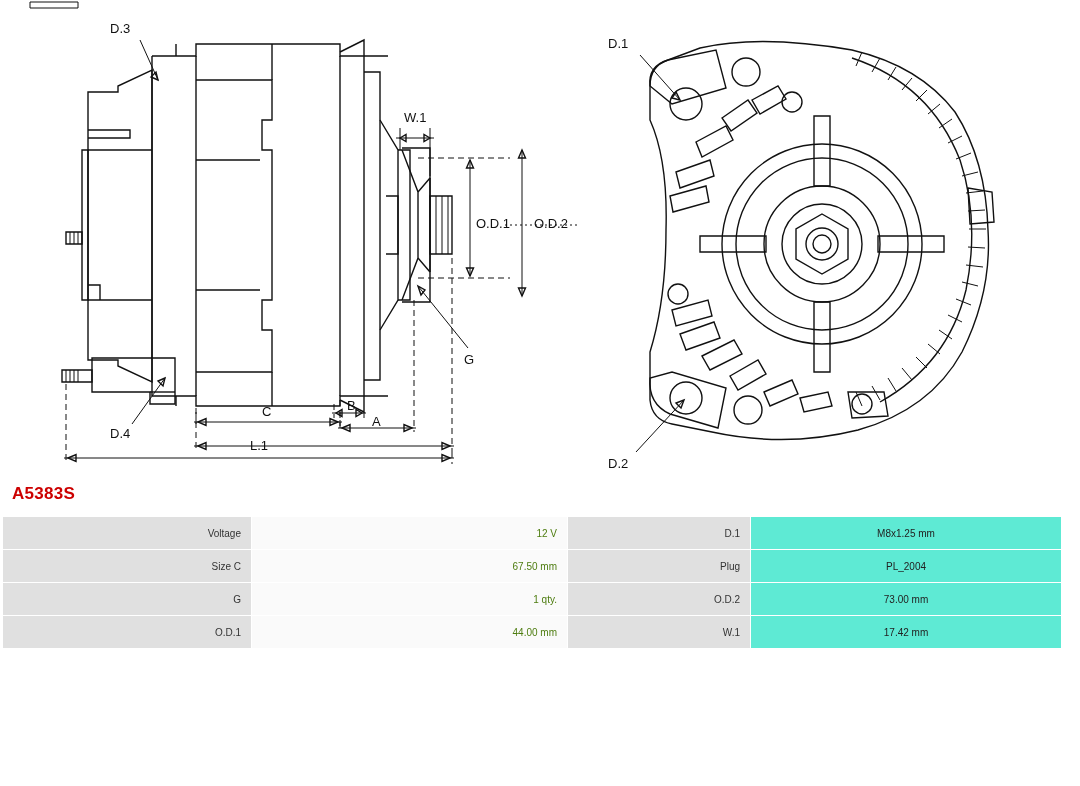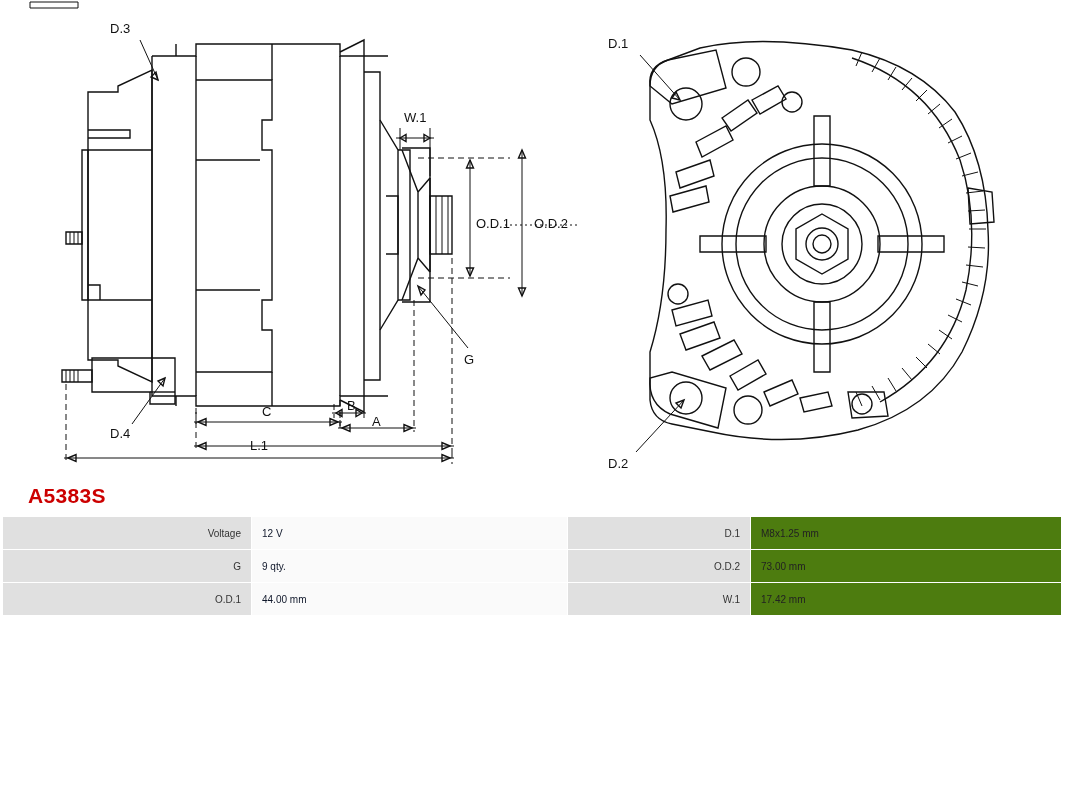--- a/index.html
+++ b/index.html
@@ -22,23 +22,23 @@
   }
   .drawing {
     position: absolute;
     left: 0;
     top: 0;
     width: 1080px;
     height: 480px;
   }
   .part-number {
     position: absolute;
-    left: 28px;
+    left: 12px;
     top: 484px;
-    font-size: 21px;
+    font-size: 17px;
     font-weight: bold;
     color: #cc0000;
     letter-spacing: 0.3px;
   }
   table.specs {
     position: absolute;
     left: 2px;
     top: 516px;
     width: 1060px;
     border-collapse: collapse;
@@ -52,33 +52,33 @@
     vertical-align: middle;
   }
   td.label {
     background: #e0e0e0;
     text-align: right;
     color: #333333;
     width: 228px;
   }
   td.value {
     background: #fafafa;
-    text-align: left;
-    color: #0f172a;
+    text-align: right;
+    color: #4d7c0f;
     width: 295px;
   }
   td.label2 {
     background: #e0e0e0;
     text-align: right;
     color: #333333;
     width: 162px;
   }
   td.value2 {
-    background: #4d7c0f;
-    text-align: left;
+    background: #5eead4;
+    text-align: center;
     color: #222222;
   }
   td.empty {
     background: #ffffff;
     border: 1px solid #ffffff;
   }
   svg text {
     font-family: "Liberation Sans", sans-serif;
     font-size: 13px;
     fill: #111111;
@@ -269,22 +269,28 @@
 
   <table class="specs">
     <tbody>
       <tr>
         <td class="label">Voltage</td>
         <td class="value">12 V</td>
         <td class="label2">D.1</td>
         <td class="value2">M8x1.25 mm</td>
       </tr>
       <tr>
+        <td class="label">Size C</td>
+        <td class="value">67.50 mm</td>
+        <td class="label2">Plug</td>
+        <td class="value2">PL_2004</td>
+      </tr>
+      <tr>
         <td class="label">G</td>
-        <td class="value">9 qty.</td>
+        <td class="value">1 qty.</td>
         <td class="label2">O.D.2</td>
         <td class="value2">73.00 mm</td>
       </tr>
       <tr>
         <td class="label">O.D.1</td>
         <td class="value">44.00 mm</td>
         <td class="label2">W.1</td>
         <td class="value2">17.42 mm</td>
       </tr>
     </tbody>

